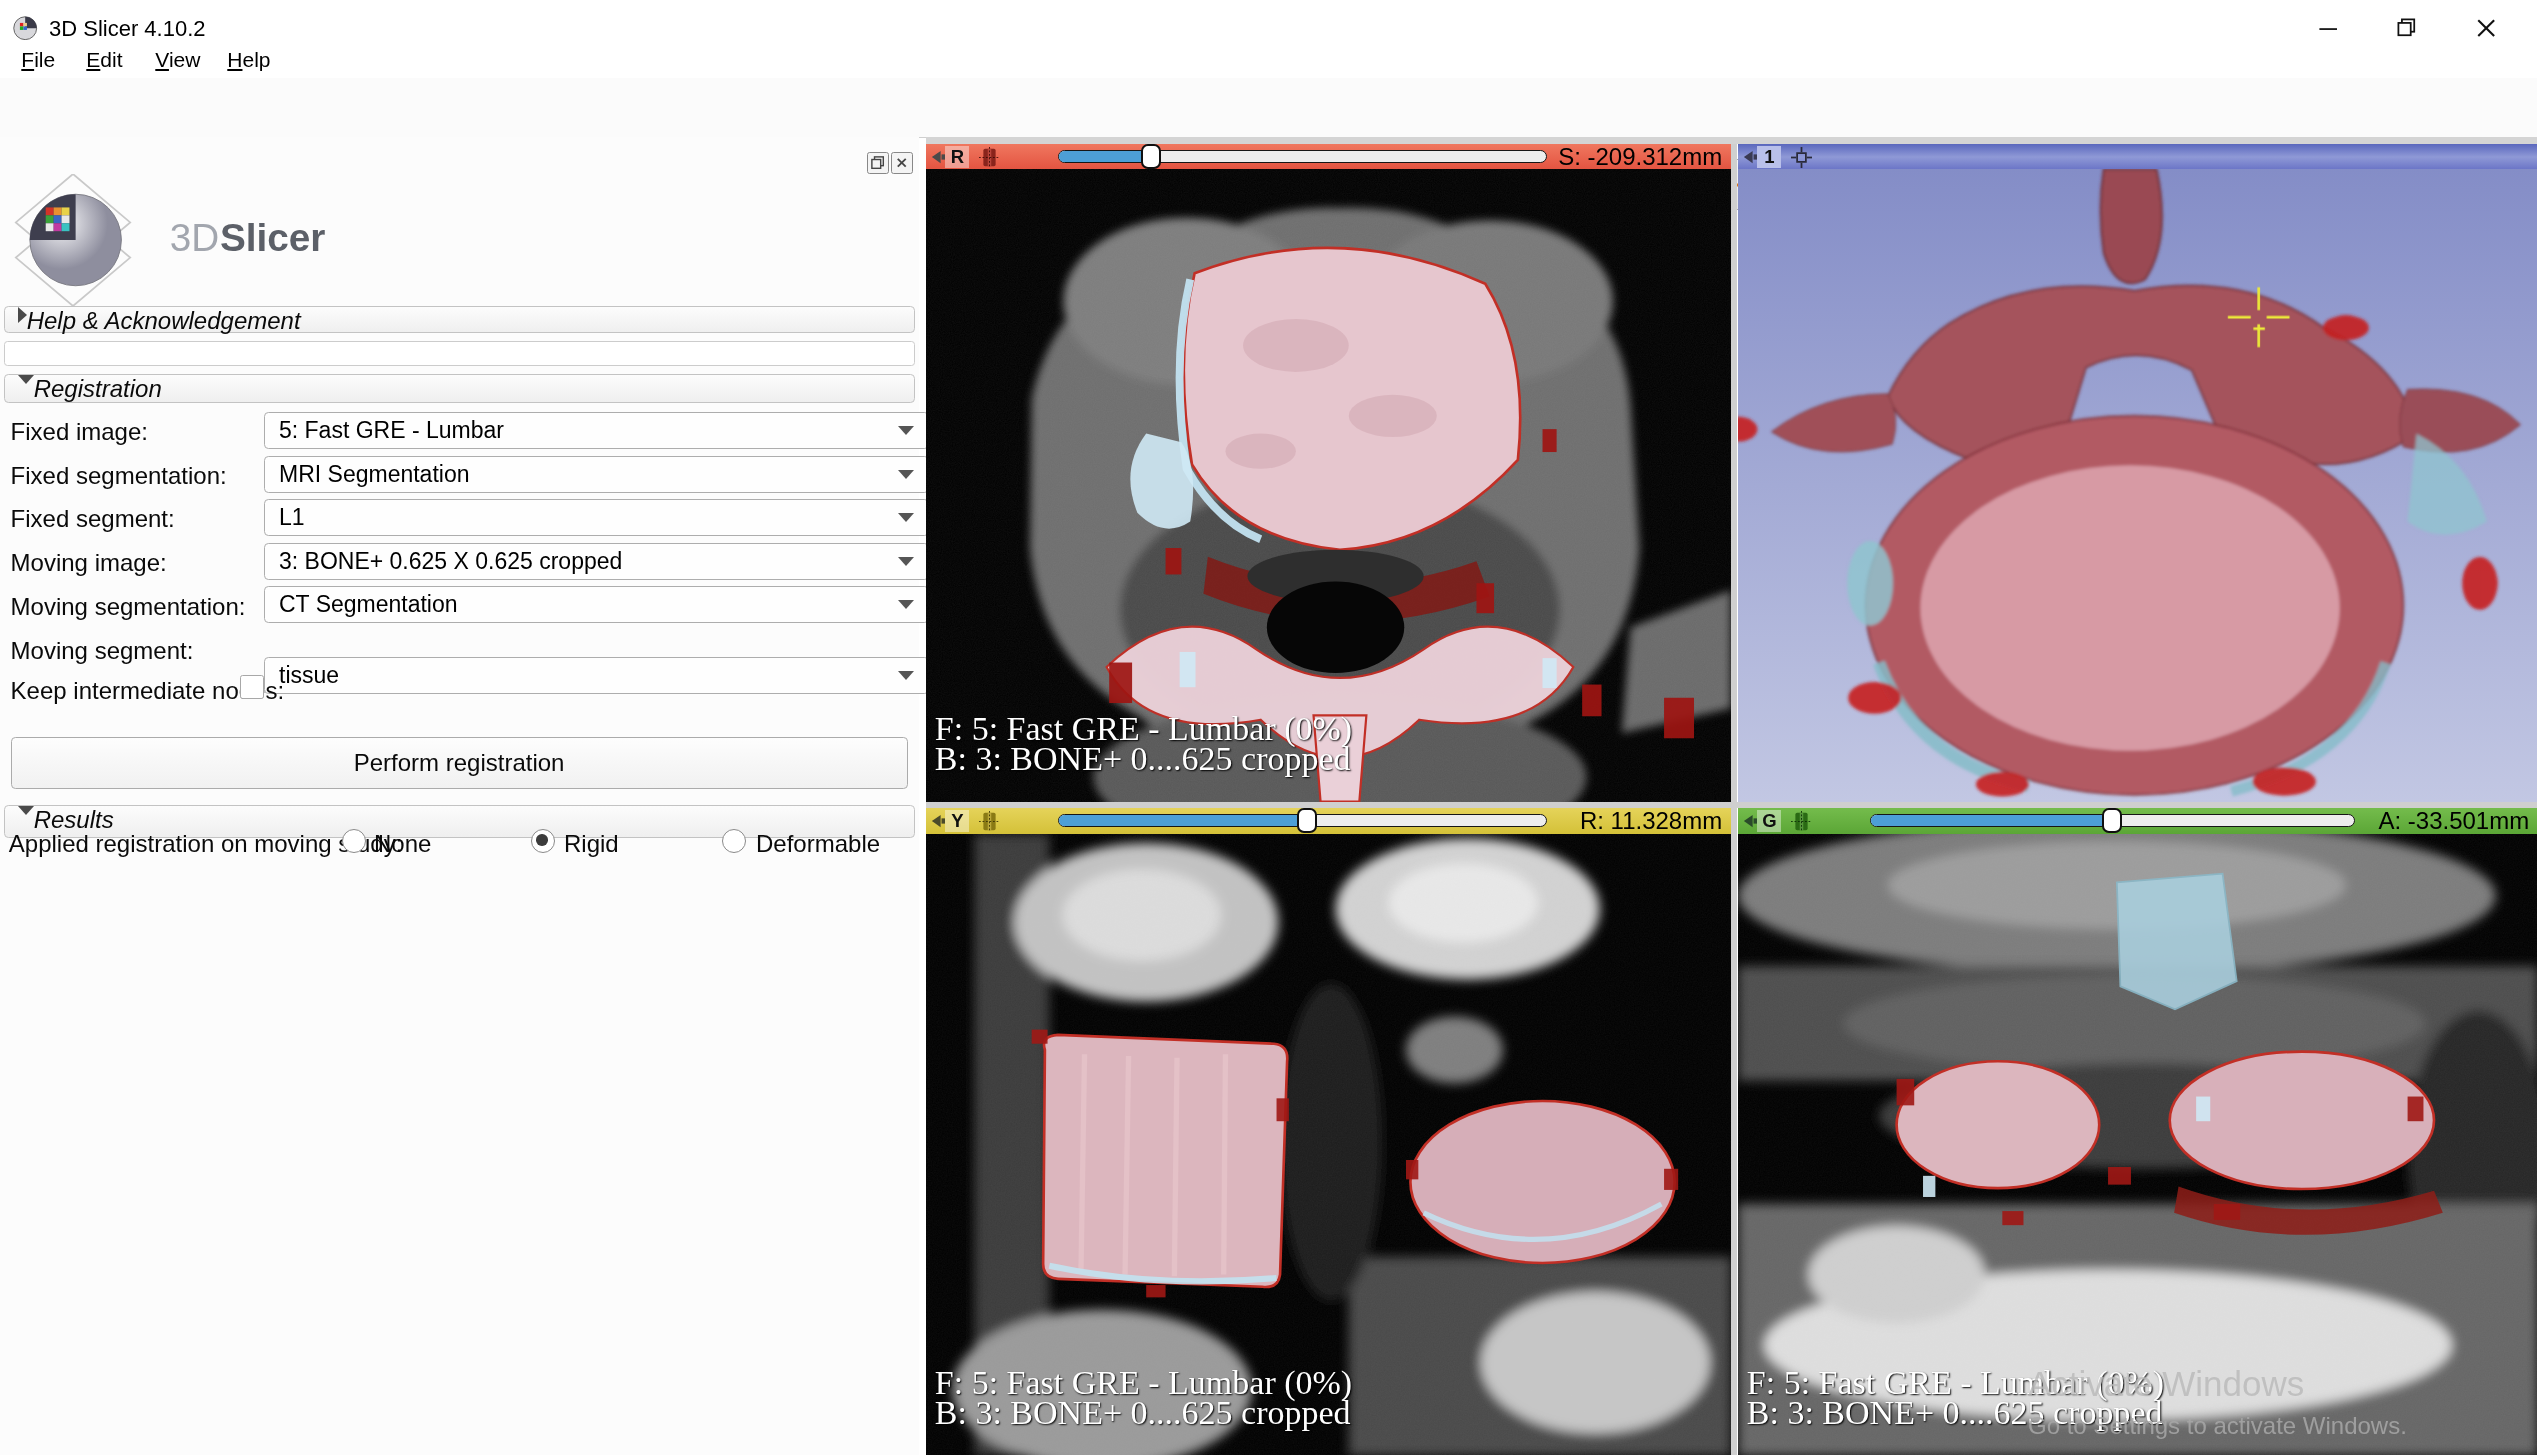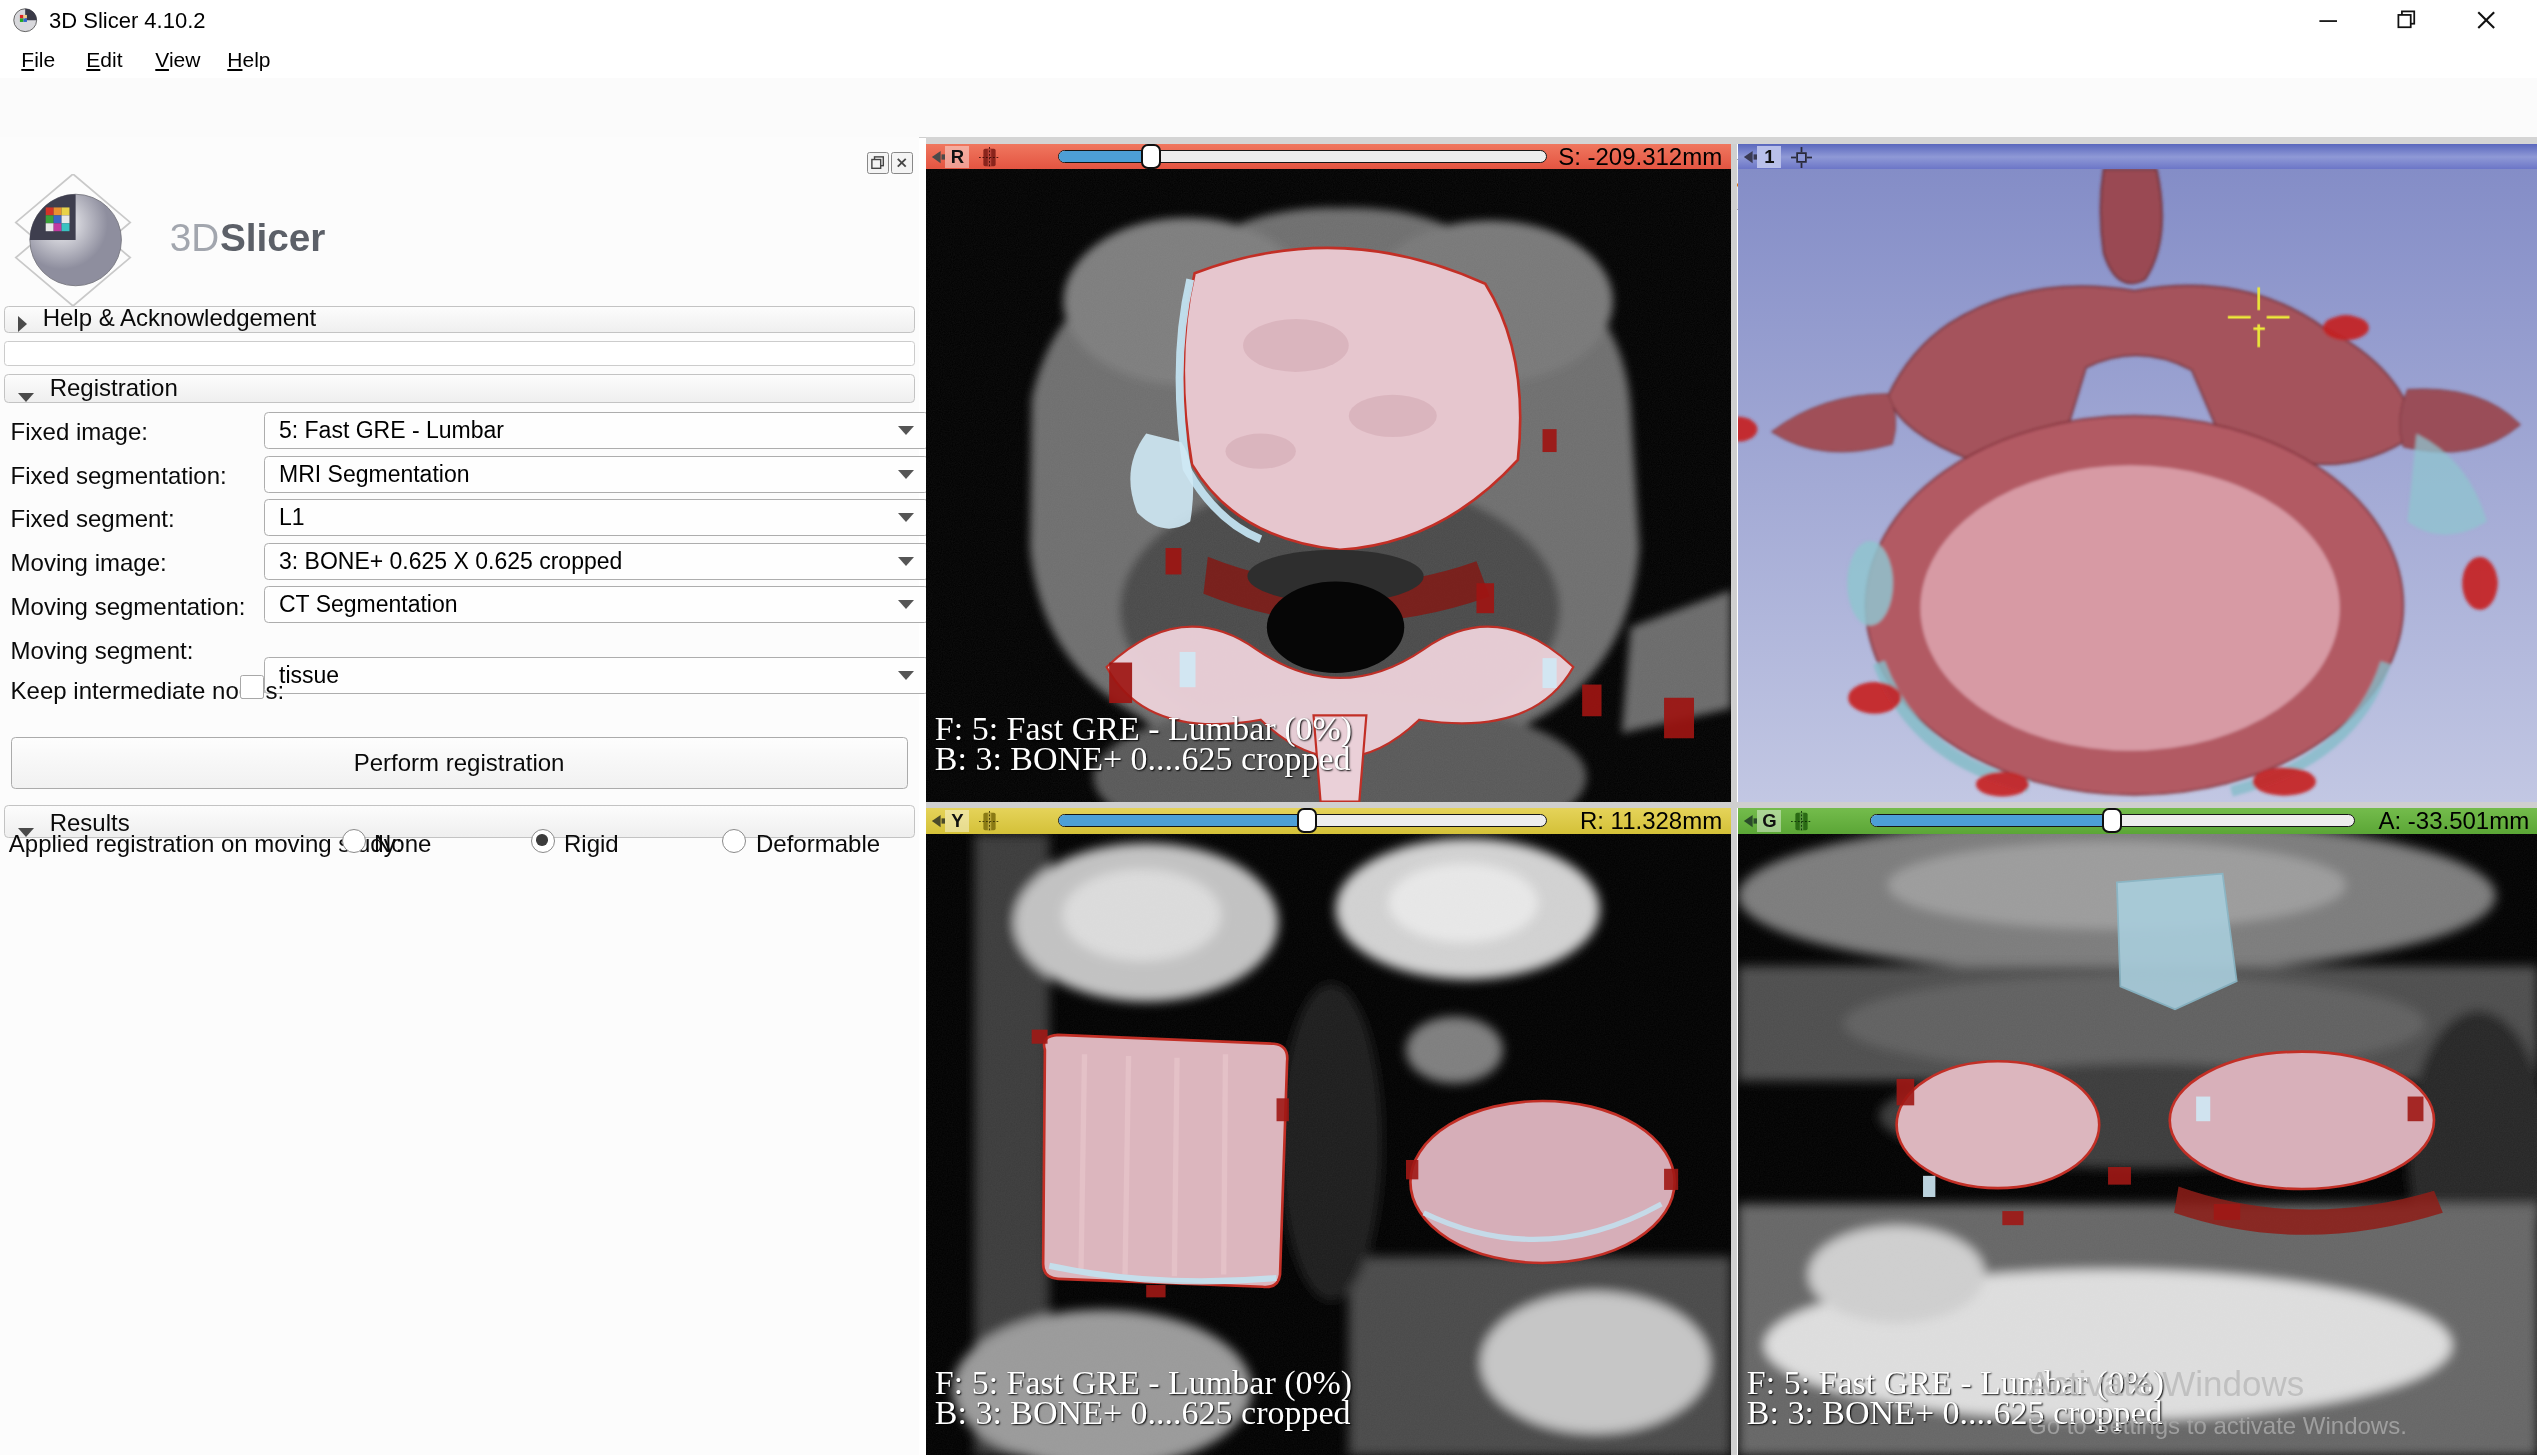--- a/index.html
+++ b/index.html
@@ -1,21 +1,21 @@
 <!DOCTYPE html>
 <html style="font-size:14px"><head>
 <meta charset="utf-8">
 <style>
   html,body{margin:0;padding:0;background:#fff;}
   #app{position:relative;width:2538px;height:1456px;background:#fff;overflow:hidden;
        font-family:"Liberation Sans",sans-serif;color:#111;}
   .abs{position:absolute;}
 
   
-  #titlebar{left:0;top:0;width:2157px;height:40px;background:#fff;}
+  #titlebar{left:0;top:8px;width:2157px;height:40px;background:#fff;}
   #title-text{left:49px;top:8px;font-size:22px;color:#000;}
   .winbtn{top:0;width:56px;height:40px;display:flex;align-items:center;justify-content:center;}
   #menubar{left:0;top:40px;width:2538px;height:38px;background:#fff;border-bottom:0.9px solid #d8d8d8;}
   .menu-item{top:6.2px;font-size:21px;color:#000;padding:1.8px 5.3px;}
   
   #toolbar{left:0;top:78px;width:2538px;height:59px;background:#fbfbfb;border-bottom:0.9px solid #cfcfcf;}
   .sep{top:85px;width:10.6px;height:46px;
        background-image:radial-gradient(circle,#b9b9b9 1.5px,transparent 1.7px);
        background-size:6.2px 8px;}
   .ic{top:84px;width:48px;height:49px;}
@@ -26,22 +26,22 @@
   .dn-arrow{width:0;height:0;border-left:8px solid transparent;border-right:8px solid transparent;
        border-top:9.7px solid #555;}
   .mini-arrow{width:0;height:0;border-left:5.3px solid transparent;border-right:5.3px solid transparent;
        border-top:7px solid #444;}
 
   
   #panel{left:0;top:137px;width:919px;height:1319px;background:#fcfcfc;}
   .panelbtn{top:15px;width:20px;height:20px;border:0.9px solid #888;border-radius:2.6px;background:#f4f4f4;
        display:flex;align-items:center;justify-content:center;font-size:13.2px;color:#333;}
   .collapsible{left:4.4px;width:911px;border:0.9px solid #c3c3c3;border-radius:4.4px;
-       background:linear-gradient(#fcfcfc,#efefef);display:flex;align-items:flex-end;
-       font-size:24px;color:#0a0a0a;gap:16px;padding-left:12.3px;box-sizing:border-box;}
+       background:linear-gradient(#fcfcfc,#efefef);display:flex;align-items:flex-start;
+       font-size:24px;color:#0a0a0a;padding-left:12.3px;box-sizing:border-box;font-style:italic;}
   .tri-r{width:0;height:0;border-top:8px solid transparent;border-bottom:8px solid transparent;
        border-left:9.7px solid #4a4a4a;}
   .tri-d{width:0;height:0;border-left:8px solid transparent;border-right:8px solid transparent;
        border-top:9.7px solid #4a4a4a;}
   .form-label{left:10.6px;font-size:24px;color:#0a0a0a;}
   .combo{left:240px;width:665px;height:37px;border:0.9px solid #adadad;border-radius:4.4px;background:#fefefe;
        display:flex;align-items:center;box-sizing:border-box;margin-left:24px;}
   .combo .val{margin-left:14px;font-size:23px;color:#000;}
   .combo .dn-arrow{position:absolute;right:14px;top:13.2px;}
   #checkbox{left:240px;top:675px;width:24px;height:24px;border:1.8px solid #a8a8a8;border-radius:2.6px;background:#fff;box-sizing:border-box;}

